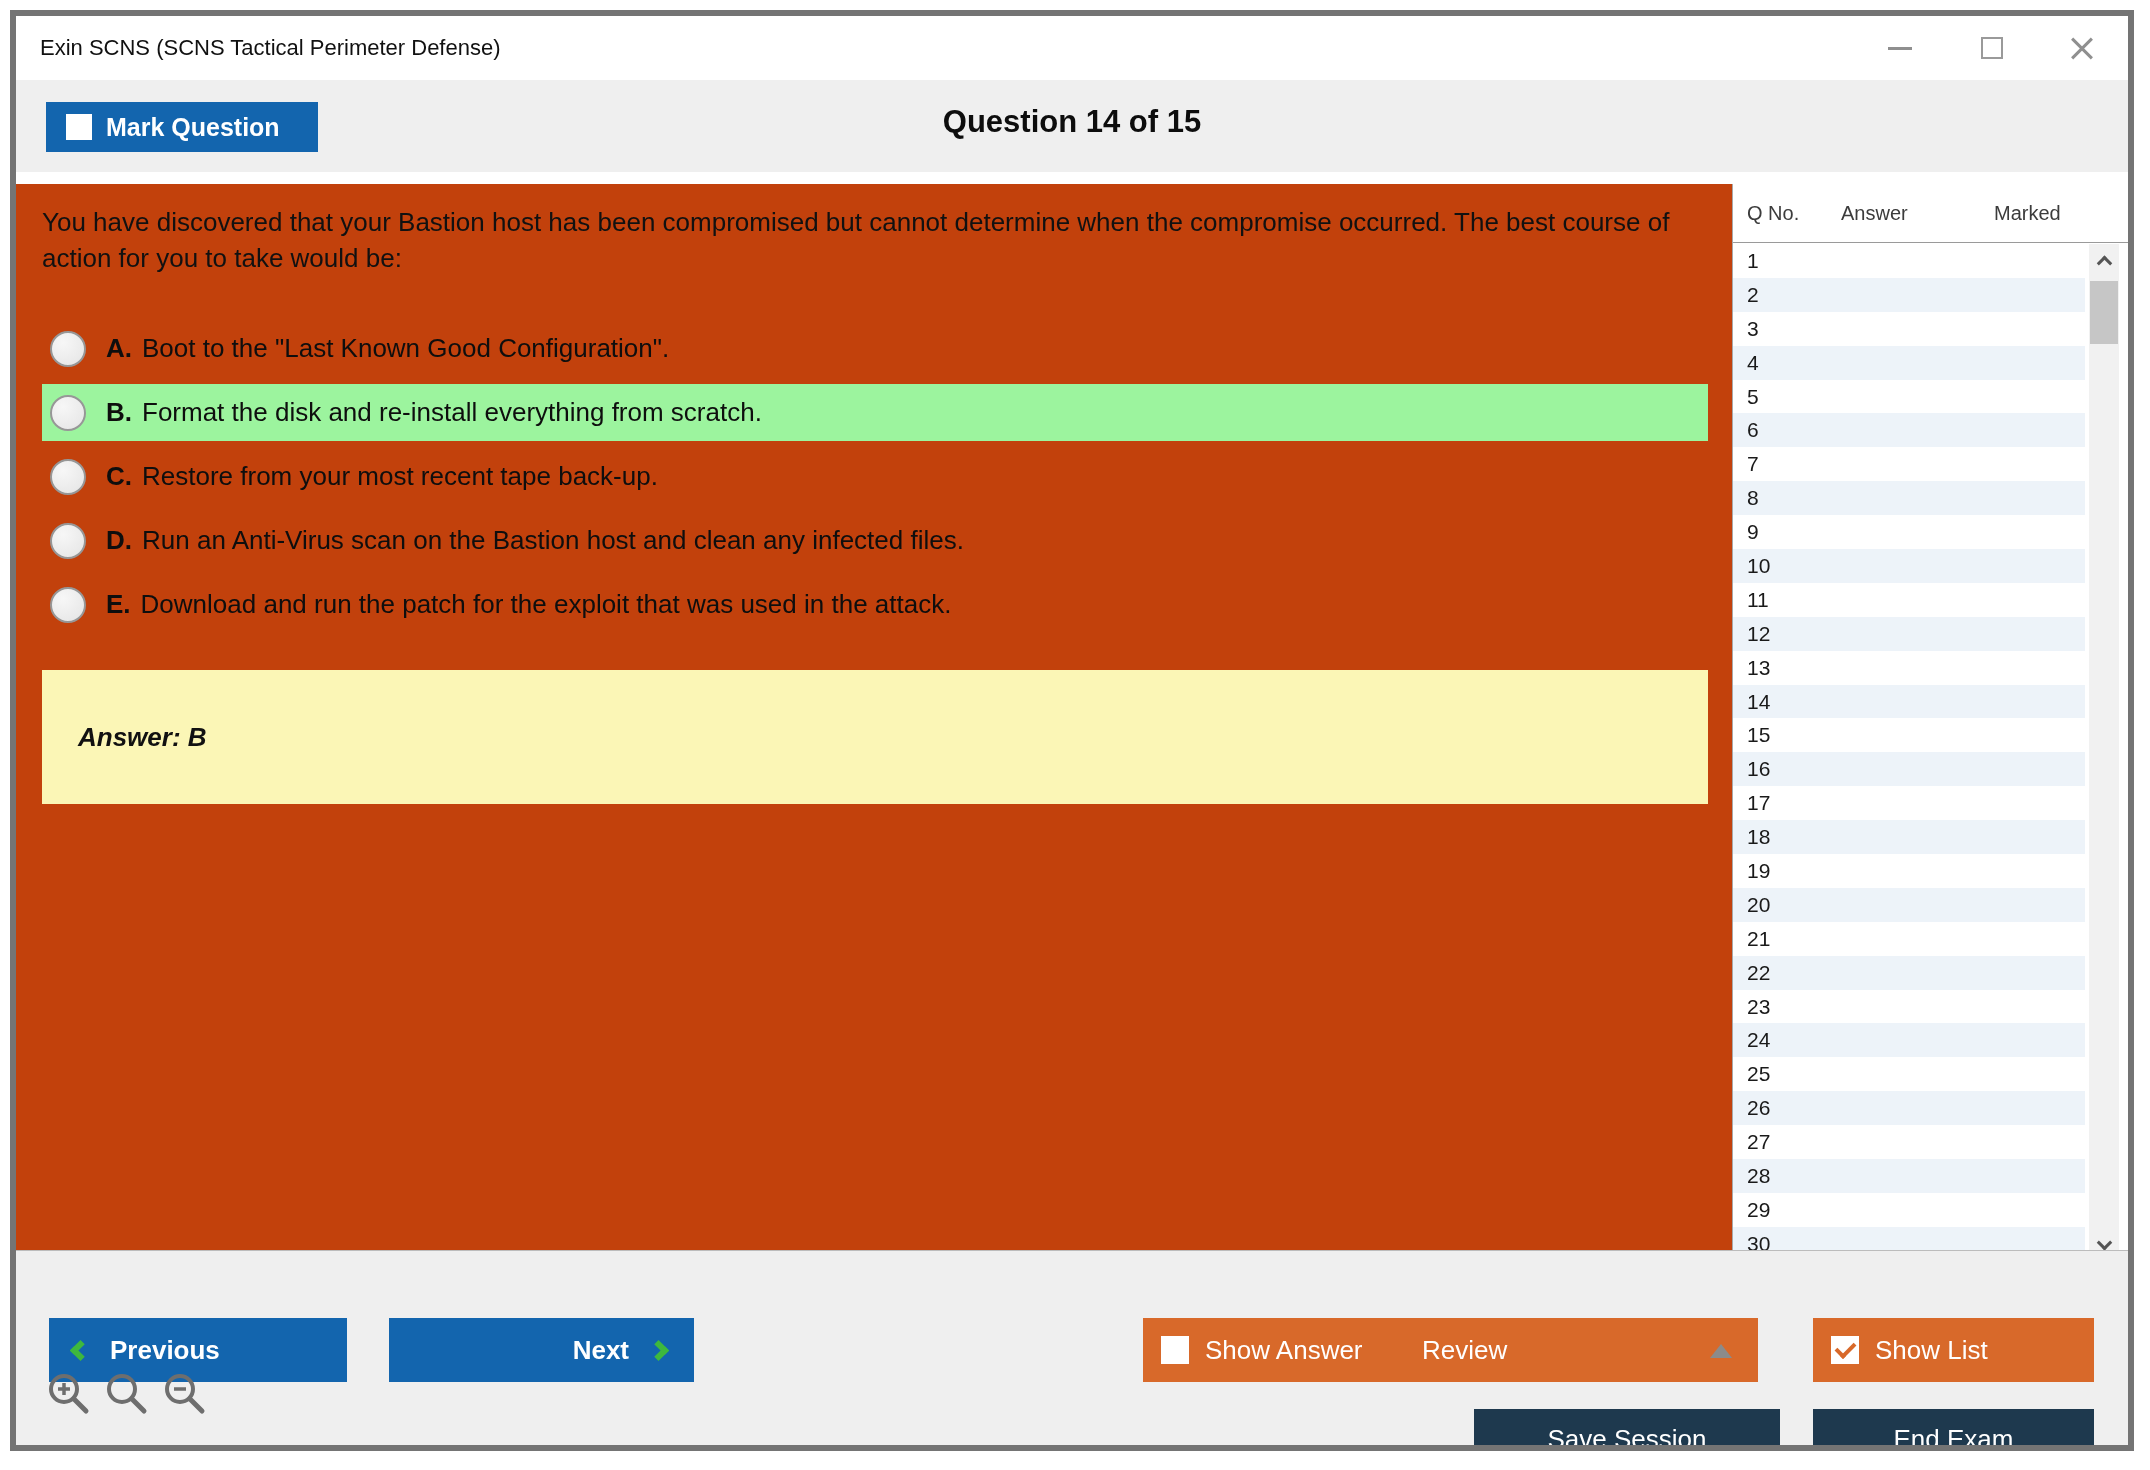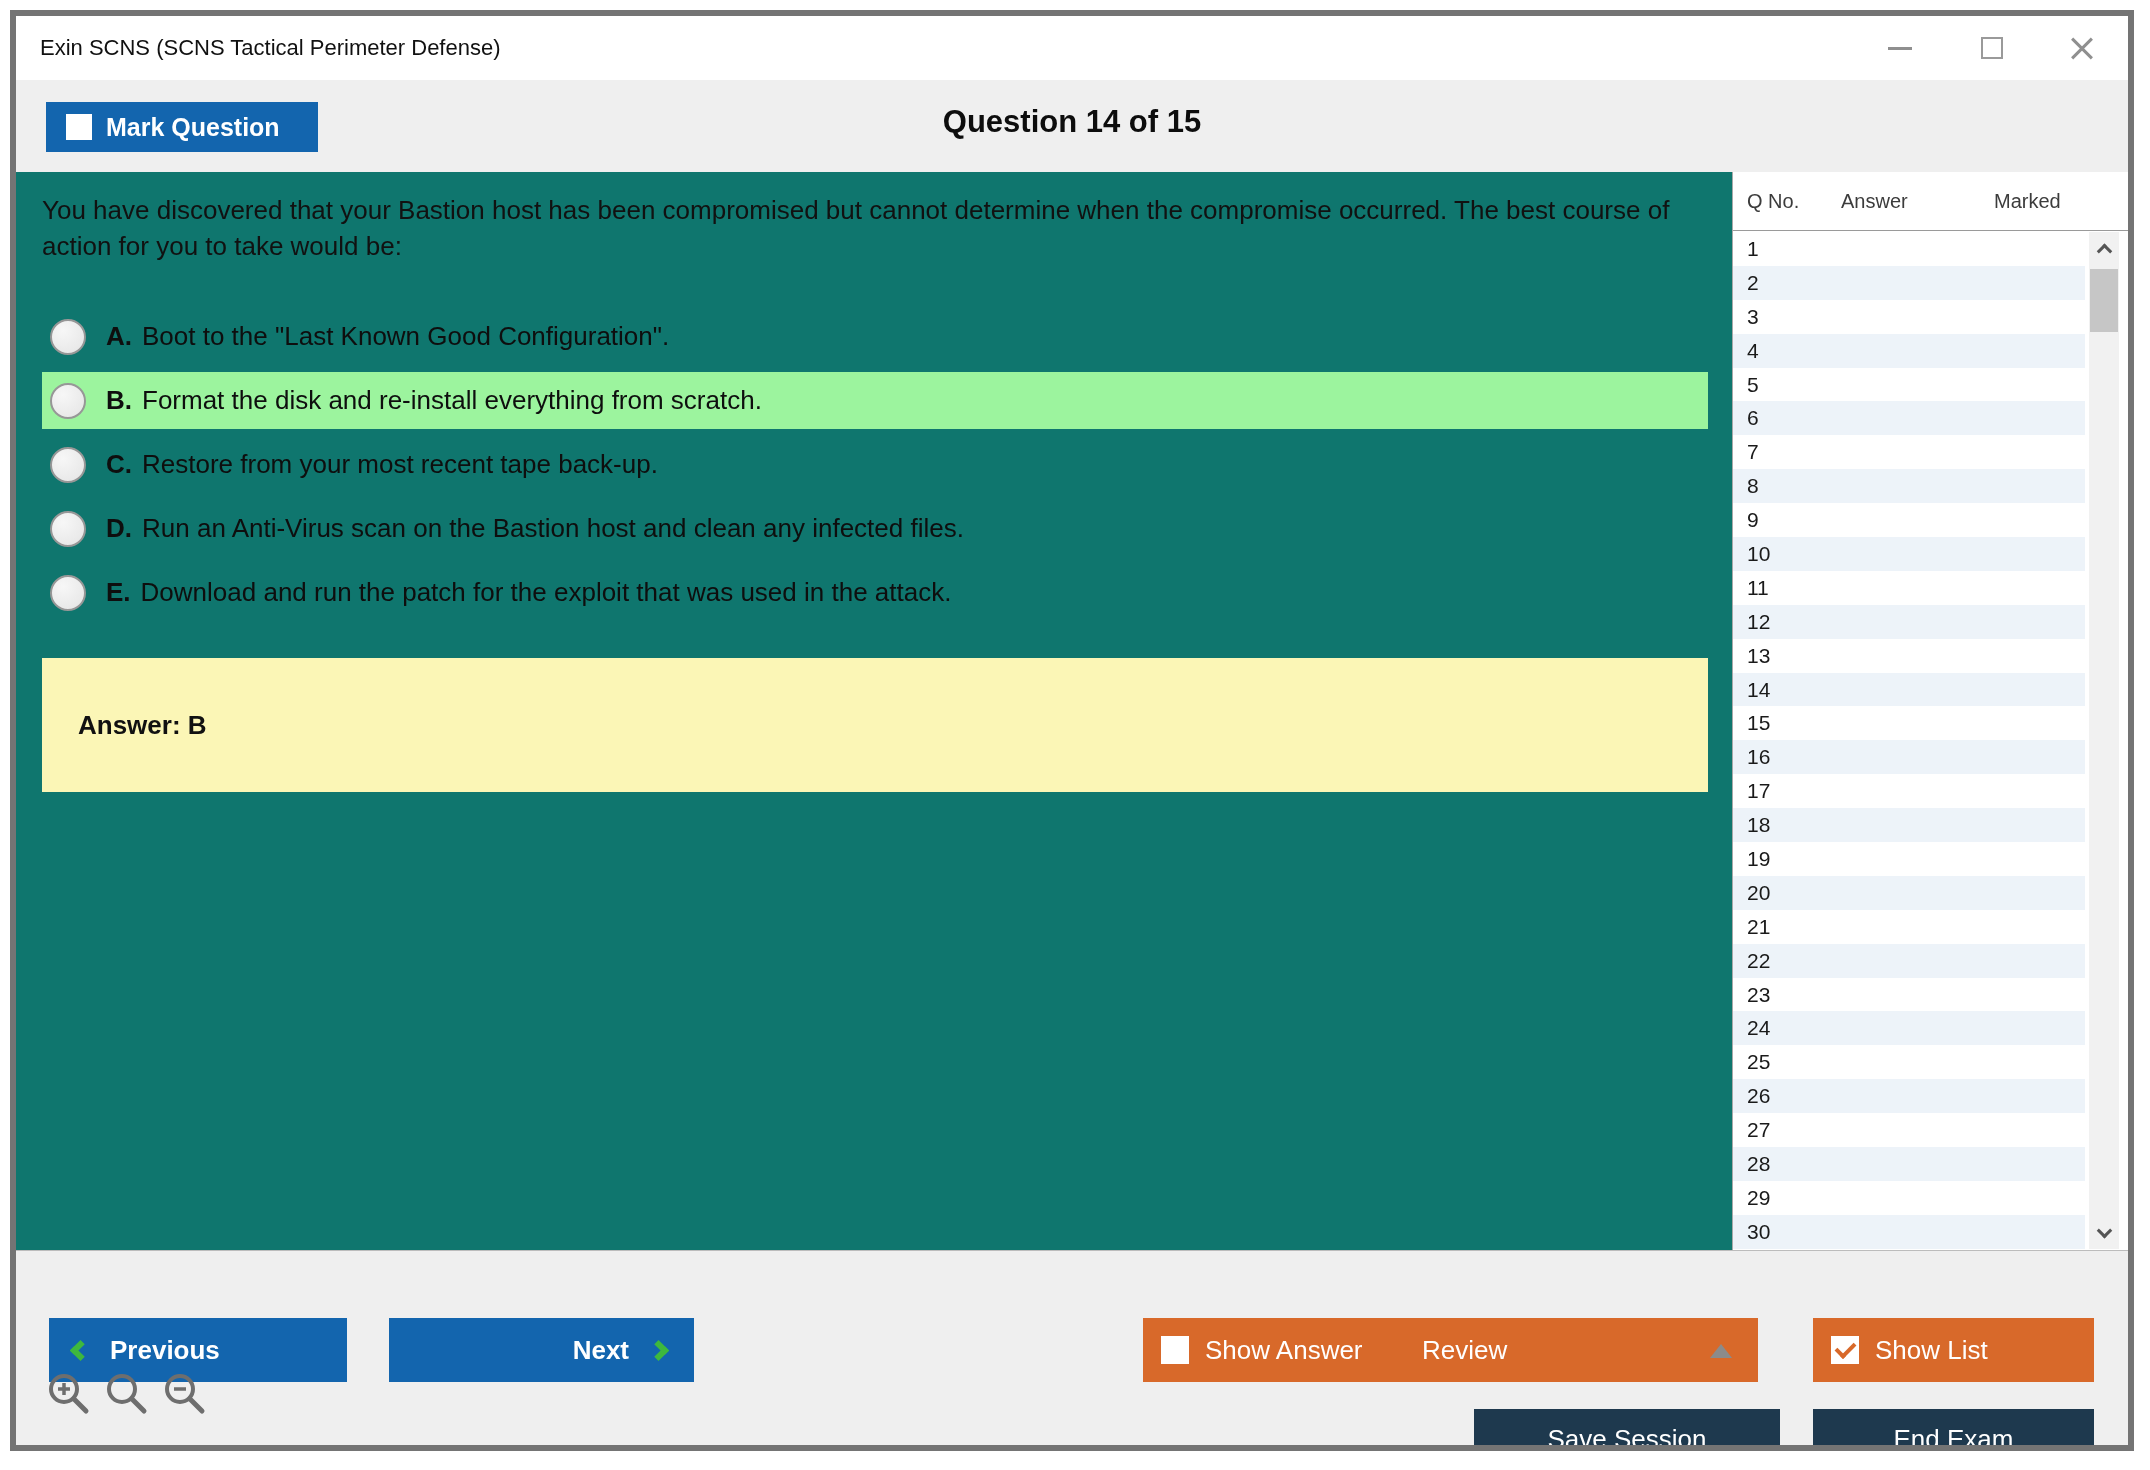--- a/index.html
+++ b/index.html
@@ -25,34 +25,34 @@
   
   .headerbar { position:absolute; left:0; top:64px; width:2112px; height:92px; background:#efefef; }
   .mark-btn { position:absolute; left:30px; top:22px; width:272px; height:50px; background:#1365AE;
               display:flex; align-items:center; padding-left:20px; cursor:default; }
   .cb { width:26px; height:26px; background:#fff; flex:0 0 auto; }
   .mark-btn span.lbl { color:#fff; font-weight:bold; font-size:25px; margin-left:14px; }
   .q-counter { position:absolute; left:0; top:24px; width:100%; text-align:center;
                font-size:31px; font-weight:bold; color:#0d0d0d; }
 
   
-  .main { position:absolute; left:0; top:156px; width:2112px; height:1078px; background:#0f766e; }
+  .main { position:absolute; left:0; top:168px; width:2112px; height:1078px; background:#c2410c; }
   .q-text { position:absolute; left:26px; top:20px; width:1640px; font-size:26px; line-height:36px; color:#111; }
 
   .options { position:absolute; left:26px; top:136px; width:1666px; }
   .opt { display:flex; align-items:center; height:57px; margin-bottom:7px; padding-left:8px; }
   .opt.hl { background:#9CF49E; }
   .radio { width:36px; height:36px; border-radius:50%; border:2px solid #979797;
            background:radial-gradient(circle at 35% 30%, #f7f7f7, #e4e4e4); flex:0 0 auto; }
   .opt .letter { font-weight:bold; font-size:26px; color:#0e0e0e; margin-left:20px; }
   .opt .otext { font-size:26px; color:#0e0e0e; margin-left:10px; }
 
   .answer-box { position:absolute; left:26px; top:486px; width:1666px; height:134px;
                 background:#FBF6B6; display:flex; align-items:center; padding-left:36px; }
-  .answer-box span { font-size:26px; font-weight:bold; color:#111; }
+  .answer-box span { font-size:26px; font-weight:bold; color:#111;font-style:italic; }
 
   
   .panel { position:absolute; left:1716px; top:0; width:396px; height:1078px; background:#fff;
            border-left:1px solid #a8a8a8; }
   .panel-head { position:absolute; left:0; top:0; width:100%; height:59px; background:#fff;
                 border-bottom:1px solid #9a9a9a; }
   .panel-head span { position:absolute; top:18px; font-size:20px; color:#3c3c3c; }
   .ph-qno { left:14px; } .ph-ans { left:108px; } .ph-marked { left:261px; }
   .qrows { position:absolute; left:0; top:60px; width:352px; height:1017px; overflow:hidden; }
   .qrow { height:33.9px; display:flex; align-items:center; padding-left:14px; background:#fff; }

